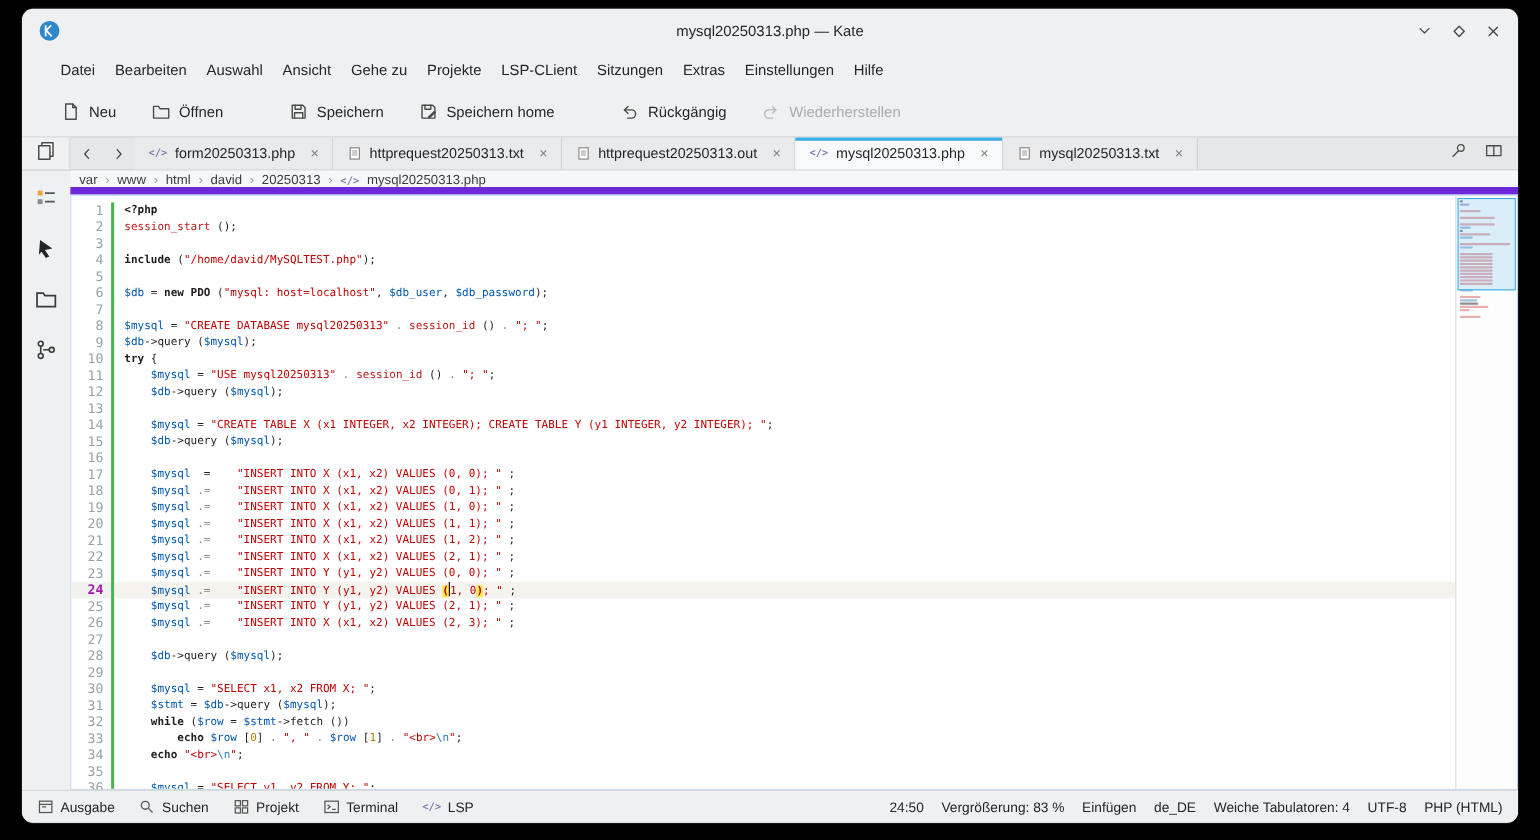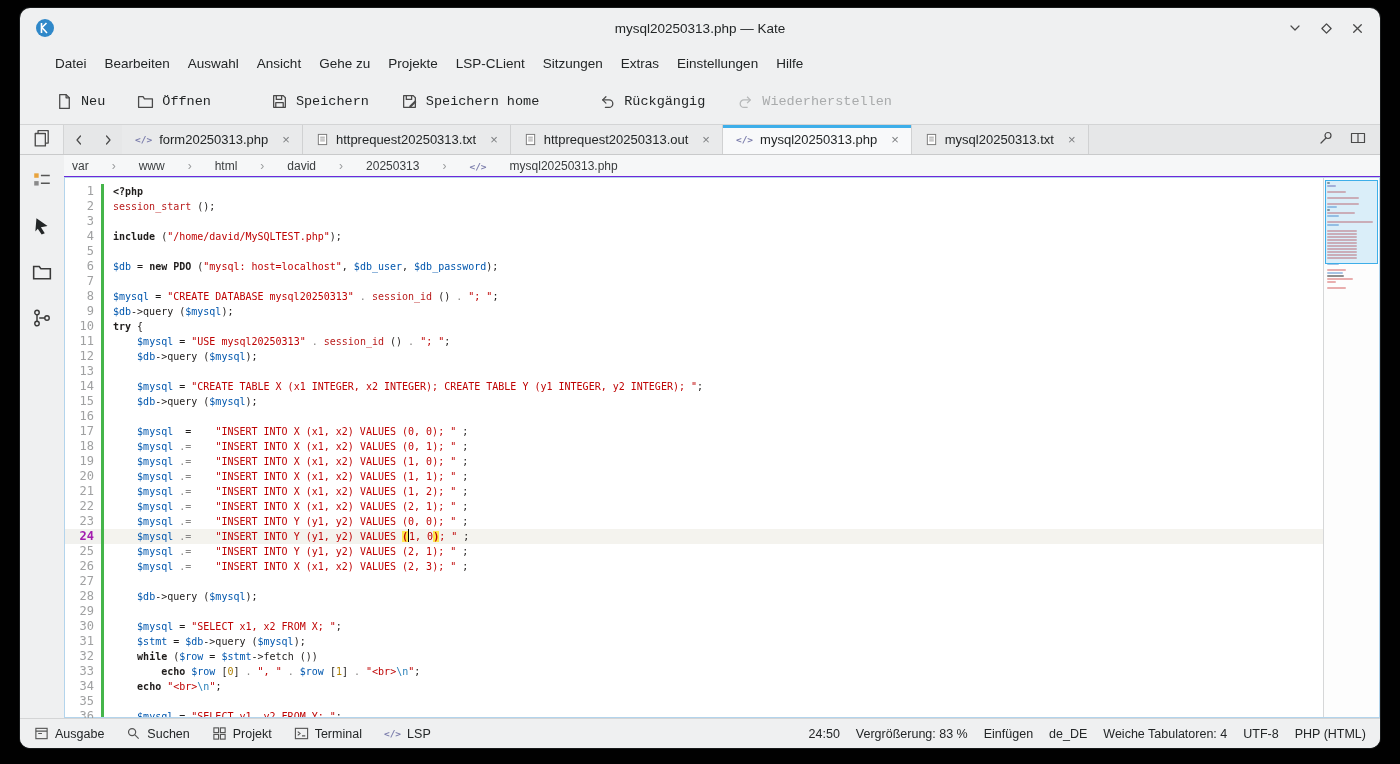--- a/index.html
+++ b/index.html
@@ -13,43 +13,43 @@
   .titlebar{height:40px;flex:0 0 auto;display:flex;align-items:center;position:relative;}
   .app-ic{position:absolute;left:14px;top:9px;width:22px;height:22px;}
   .title{flex:1;text-align:center;font-size:13.5px;color:#232627;}
   .win-controls{position:absolute;right:16px;top:0;height:100%;display:flex;align-items:center;gap:18px;}
   .win-controls span{display:flex;align-items:center;}
   
   .menubar{height:30px;flex:0 0 auto;display:flex;align-items:center;padding:0 26px;}
   .menu-item{padding:4px 9px;font-size:13.5px;color:#232627;border-radius:3px;}
   
   .toolbar{height:46px;flex:0 0 auto;display:flex;align-items:center;padding:0 26px;gap:40px;}
-  .tb-group{display:flex;gap:12px;font-family:Liberation Mono, monospace;}
+  .tb-group{display:flex;gap:12px;}
   .tb-btn{display:flex;align-items:center;gap:8px;padding:6px 10px;border-radius:3px;
           font-size:13.5px;color:#232627;}
   .tb-btn.disabled{color:#a9abac;}
   .tb-ic{display:flex;align-items:center;}
   
   .tabrow{height:31px;flex:0 0 auto;display:flex;align-items:stretch;background:#e6e7e8;
           border-top:1px solid #d3d4d5;border-bottom:1px solid #c9cacb;}
   .tab-lead{width:44px;flex:0 0 auto;display:flex;align-items:center;justify-content:center;
             background:#eff0f1;border-right:1px solid #d3d4d5;}
   .tab-arrow{width:29px;display:flex;align-items:center;justify-content:center;}
   .tabs{display:flex;align-items:stretch;}
   .tab{display:flex;align-items:center;gap:7px;padding:0 10px 0 13px;font-size:13px;color:#232627;
        border-right:1px solid #d0d1d2;position:relative;background:#e9eaeb;white-space:nowrap;}
   .tab.active{background:#f8f9fa;}
   .tab.active::before{content:"";position:absolute;left:0;top:0;right:0;height:3px;background:#3daee9;}
   .tab-ic{display:flex;align-items:center;}
   .tab-close{color:#7c7e80;font-size:13px;margin-left:5px;padding:0 2px;}
   .tab-spacer{flex:1;}
   .tab-end{display:flex;align-items:center;gap:16px;padding:0 14px;}
   
-  .breadcrumb{height:22px;flex:0 0 auto;display:flex;align-items:center;gap:23px;background:#f6f7f8;
-              border-bottom:1px solid #6d28d9;padding-left:8px;font-size:12px;color:#3a3d3f;}
+  .breadcrumb{height:22px;flex:0 0 auto;display:flex;align-items:center;gap:7px;background:#f6f7f8;
+              border-bottom:7px solid #6d28d9;padding-left:8px;font-size:12px;color:#3a3d3f;}
   .bc-sep{color:#9a9c9e;}
   .php-ic{font-family:"DejaVu Sans Mono",monospace;font-size:9.5px;font-weight:bold;color:#7a7cab;}
   
   .below{flex:1;display:flex;min-height:0;}
   .sidebar{width:44px;flex:0 0 auto;display:flex;flex-direction:column;align-items:center;
            padding-top:10px;gap:16px;}
   .side-btn{width:30px;height:30px;display:flex;align-items:center;justify-content:center;border-radius:4px;}
   .right-col{flex:1;display:flex;flex-direction:column;min-width:0;}
   .editor-wrap{flex:1;display:flex;background:#fff;min-height:0;border:1px solid #b3d4ec;}
   .gutter{width:36px;flex:0 0 auto;padding-top:6px;text-align:right;background:#fff;

